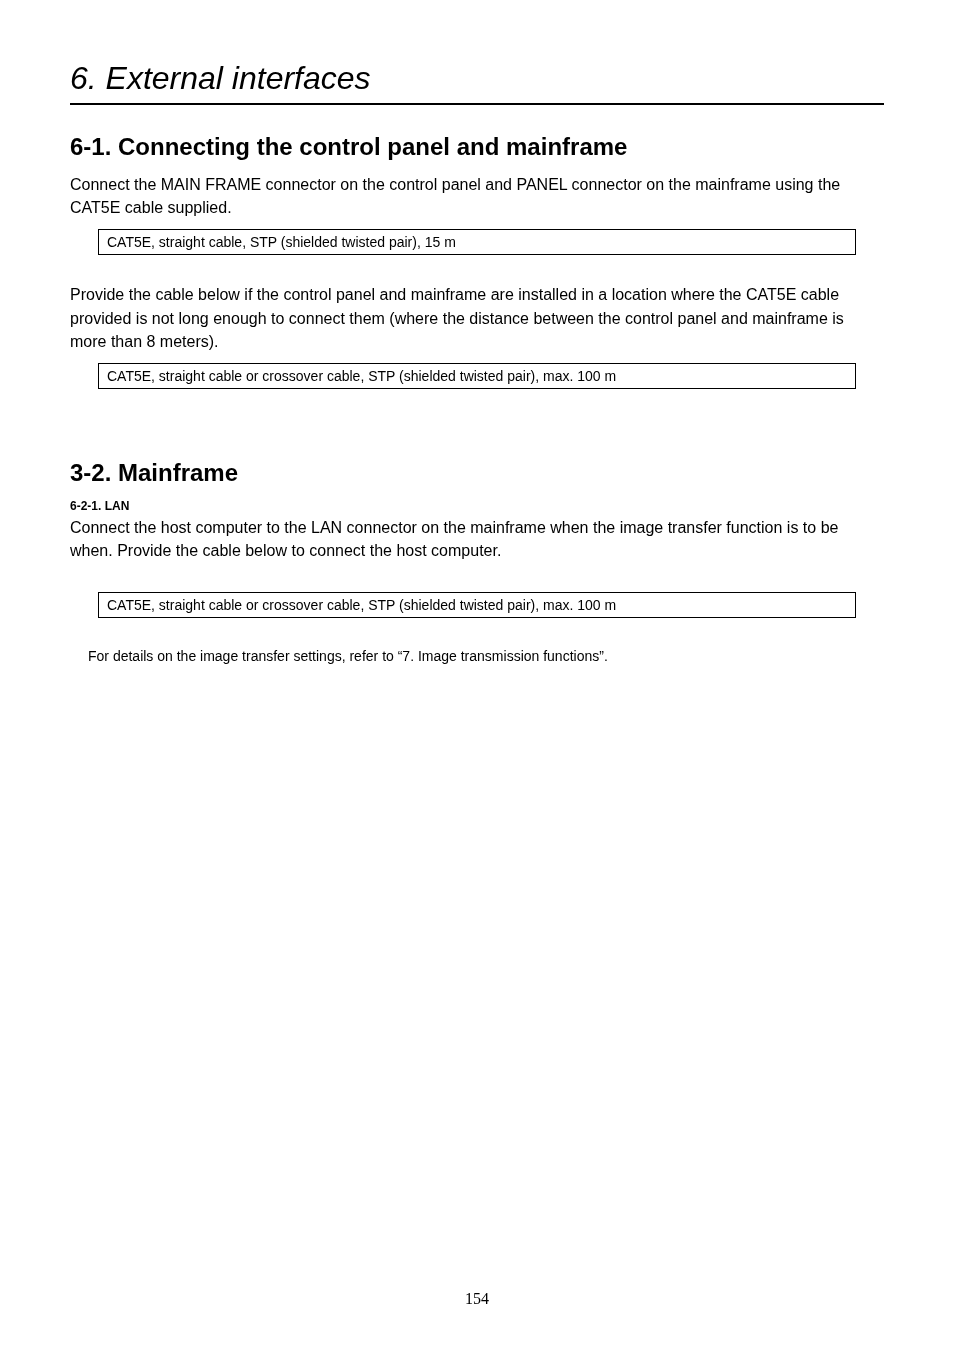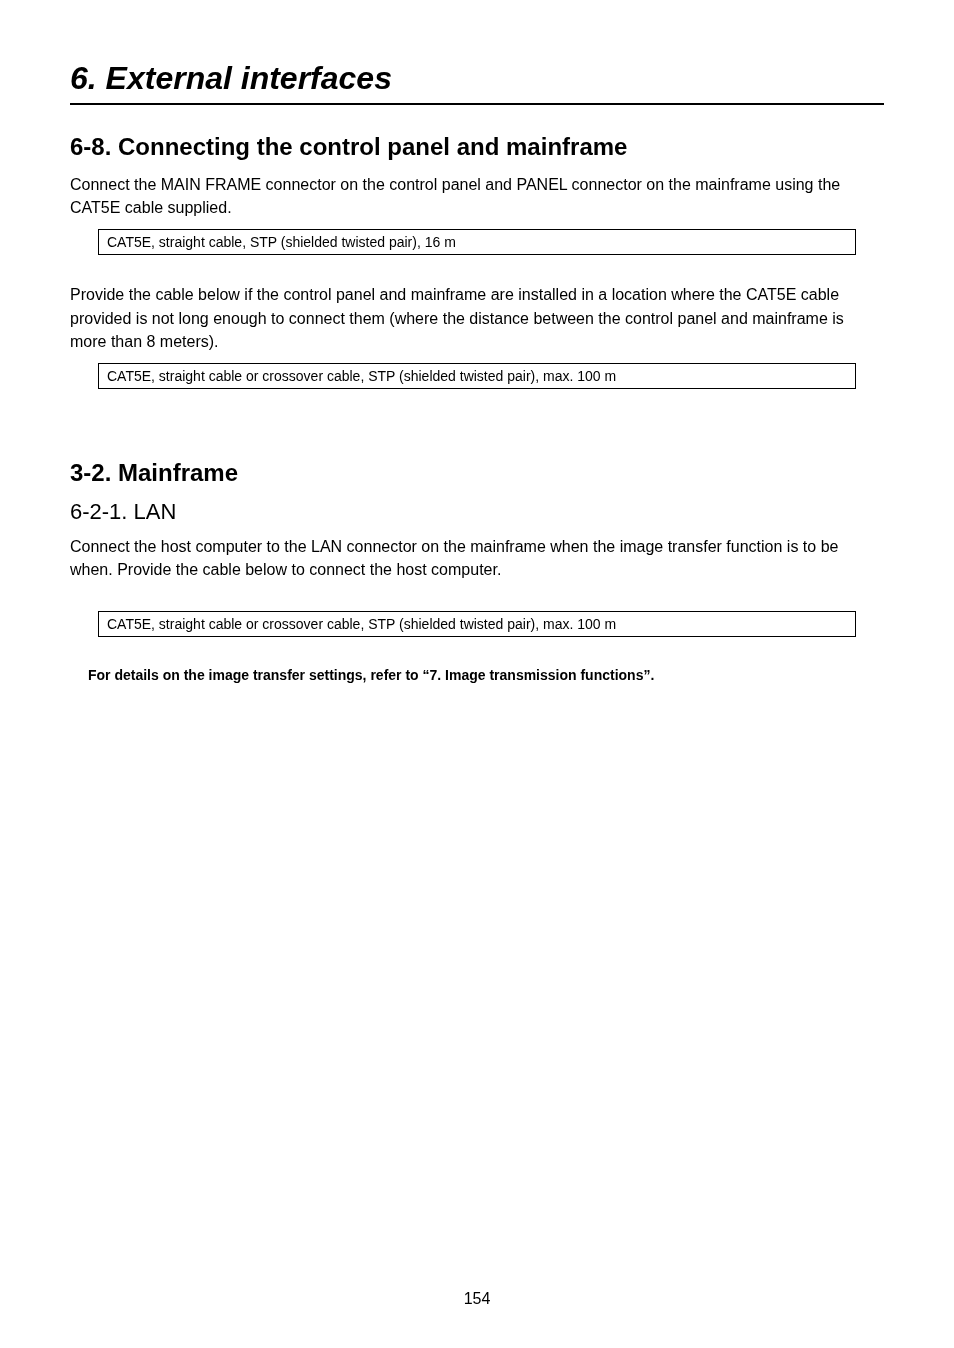--- a/index.html
+++ b/index.html
@@ -11,21 +11,21 @@
       font-family: Arial, Helvetica, sans-serif;
       width: 954px;
       height: 1348px;
       background: #ffffff;
       padding: 60px 70px 40px 70px;
       position: relative;
       color: #000000;
     }
     .chapter-title {
       font-size: 32px;
-      font-weight: bold;
+      font-weight: normal;
       font-style: italic;
       margin-bottom: 6px;
     }
     .chapter-underline {
       border-bottom: 2px solid #000000;
       margin-bottom: 28px;
     }
     .section-title {
       font-size: 24px;
       font-weight: bold;
@@ -38,54 +38,54 @@
     }
     .spec-box {
       border: 1px solid #000000;
       padding: 4px 8px;
       font-size: 14px;
       margin-left: 28px;
       margin-right: 28px;
       margin-bottom: 28px;
     }
     .subsection-title {
-      font-size: 22px;
-      font-weight: normal;
-      margin-bottom: 10px;
+      font-size: 12px;
+      font-weight: bold;
+      margin-bottom: 3px;
     }
     .gap-medium {
       height: 20px;
     }
     .gap-large {
       height: 42px;
     }
     .indent-text {
       font-size: 14px;
       line-height: 1.45;
       margin-left: 18px;
-      font-weight: bold;
     }
     .page-number {
       position: absolute;
       bottom: 40px;
       left: 0;
       right: 0;
       text-align: center;
       font-size: 16px;
+      font-family: Liberation Serif, serif;
     }
   </style>
 </head>
 <body>
 
 <div class="chapter-title">6. External interfaces</div>
 <div class="chapter-underline"></div>
 
-<div class="section-title">6-8. Connecting the control panel and mainframe</div>
+<div class="section-title">6-1. Connecting the control panel and mainframe</div>
 <div class="body-text">Connect the MAIN FRAME connector on the control panel and PANEL connector on the mainframe using the CAT5E cable supplied.</div>
-<div class="spec-box">CAT5E, straight cable, STP (shielded twisted pair), 16 m</div>
+<div class="spec-box">CAT5E, straight cable, STP (shielded twisted pair), 15 m</div>
 <div class="body-text">Provide the cable below if the control panel and mainframe are installed in a location where the CAT5E cable provided is not long enough to connect them (where the distance between the control panel and mainframe is more than 8 meters).</div>
 <div class="spec-box">CAT5E, straight cable or crossover cable, STP (shielded twisted pair), max. 100 m</div>
 
 <div class="gap-large"></div>
 
 <div class="section-title">3-2. Mainframe</div>
 <div class="subsection-title">6-2-1.  LAN</div>
 <div class="body-text">Connect the host computer to the LAN connector on the mainframe when the image transfer function is to be when. Provide the cable below to connect the host computer.</div>
 
 <div class="gap-medium"></div>

